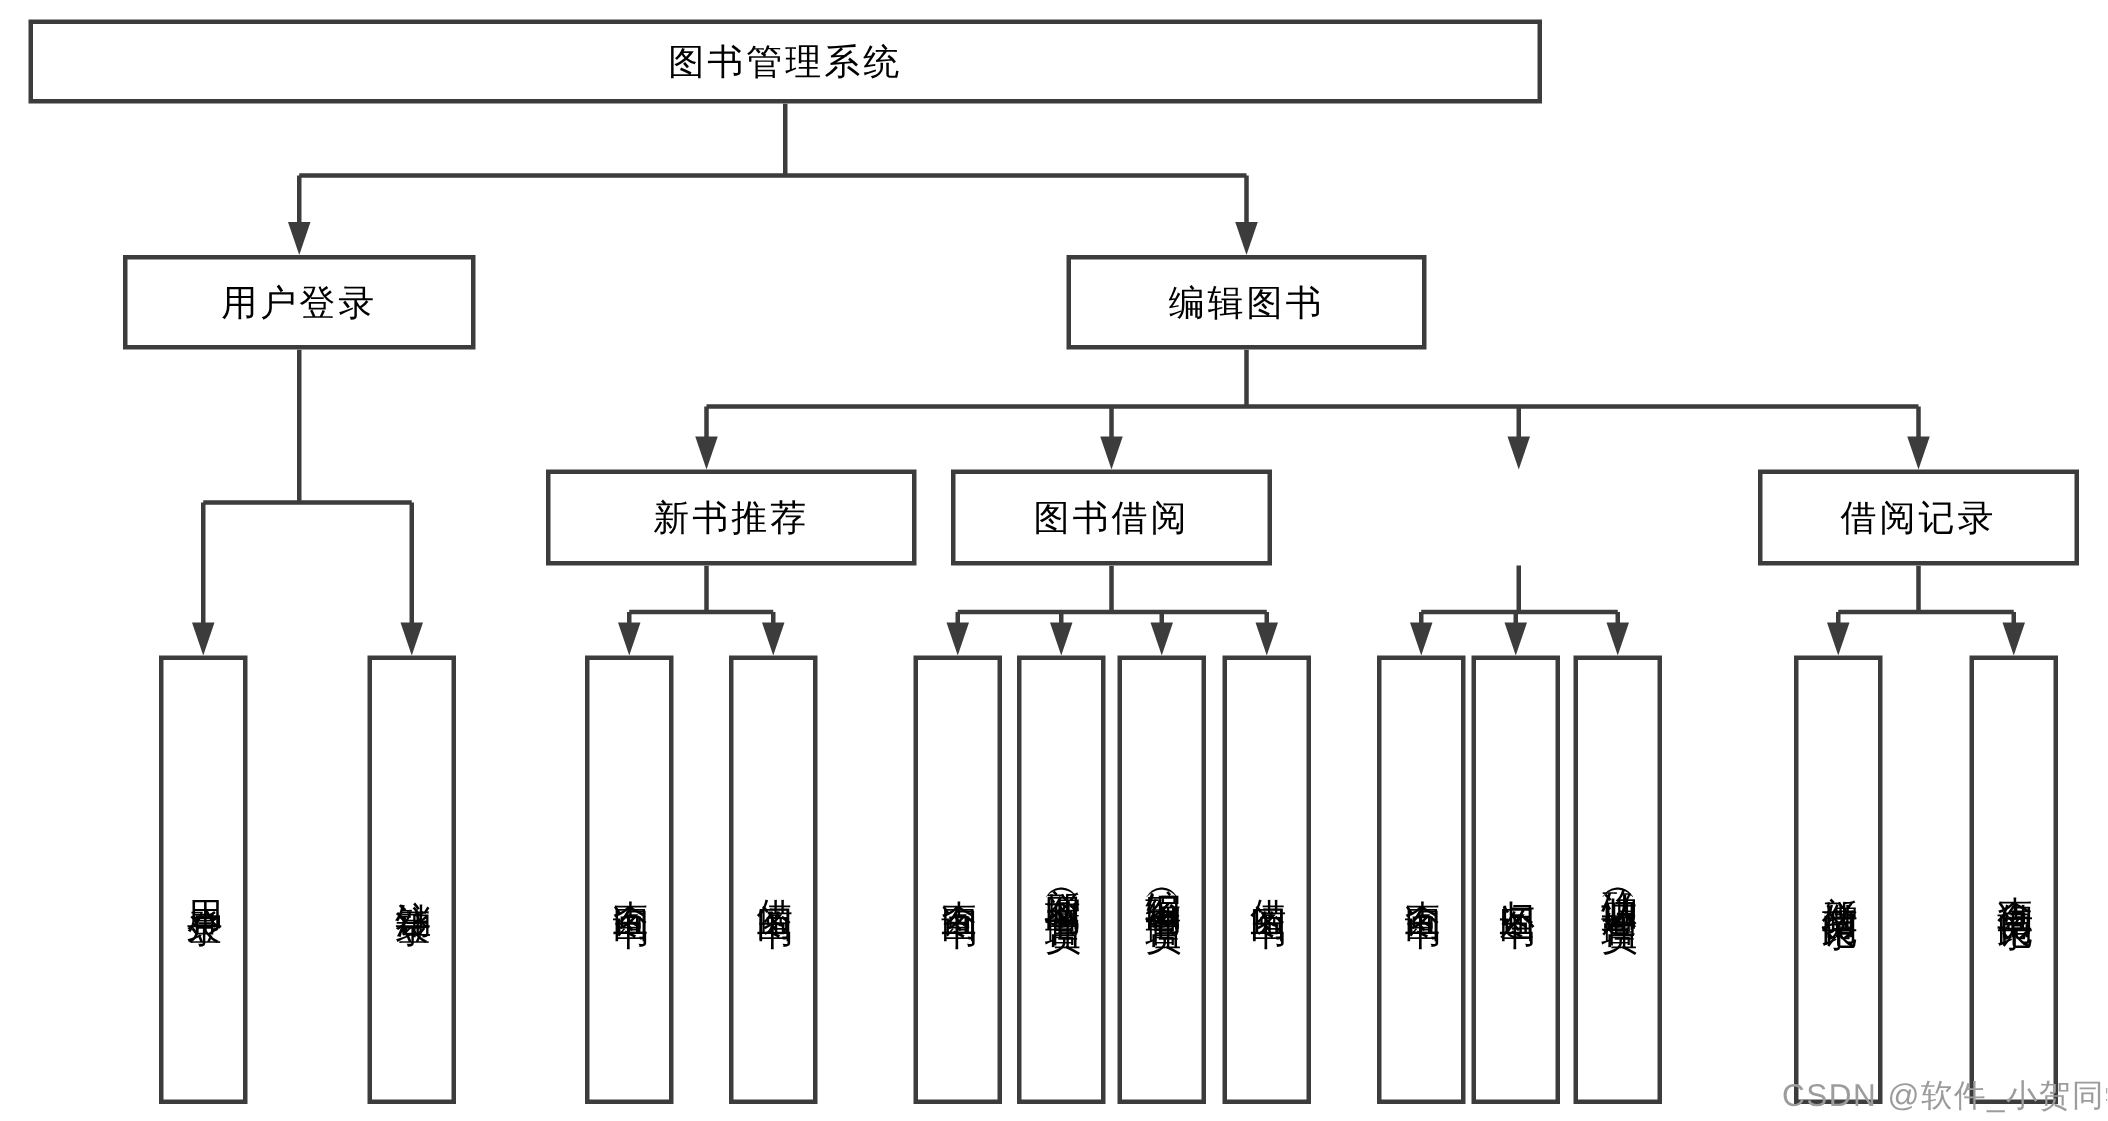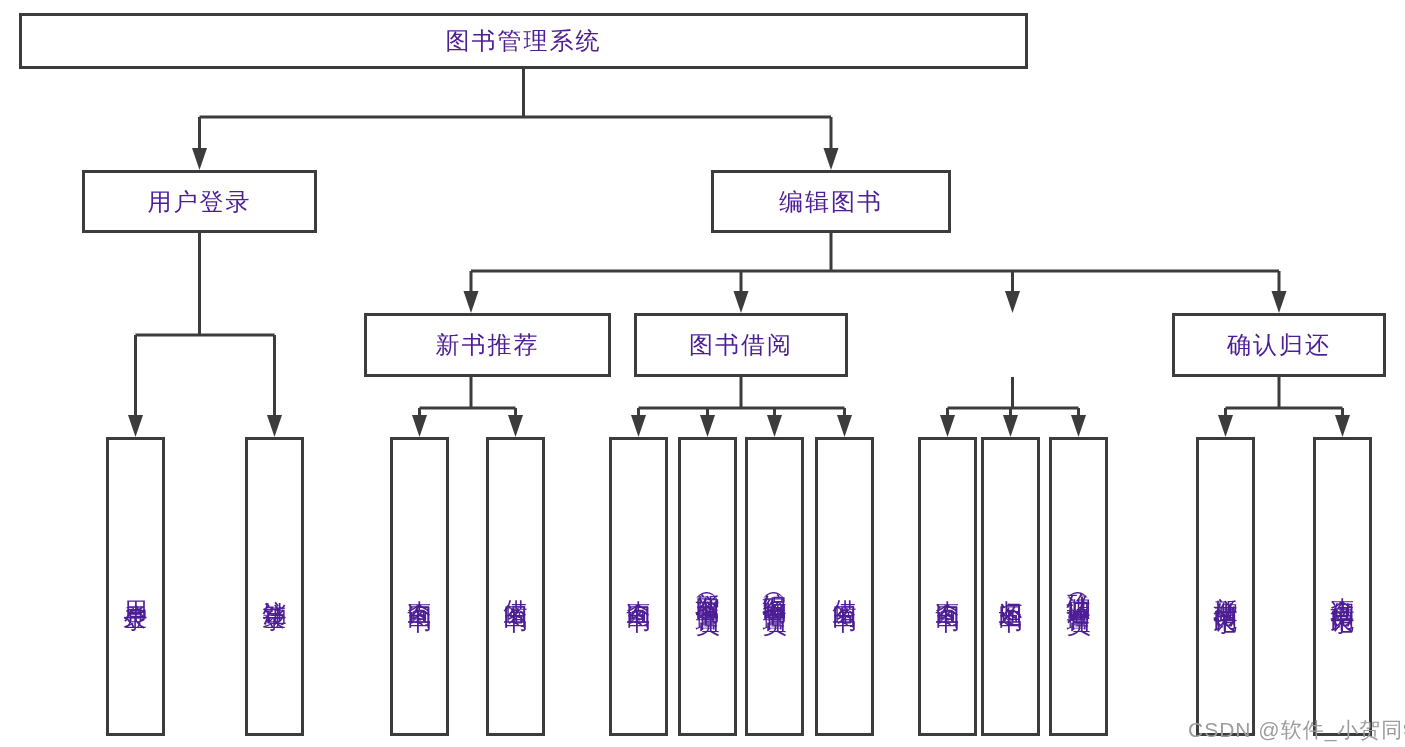--- a/index.html
+++ b/index.html
@@ -30,21 +30,21 @@
   }
   .connector-layer polygon {
     fill: #3c3c3c;
     stroke: none;
   }
   .node {
     position: absolute;
     box-sizing: border-box;
     background: #ffffff;
     border: 3px solid #3c3c3c;
-    color: #4c1d95;
+    color: #000000;
     display: flex;
     align-items: center;
     justify-content: center;
     font-size: 24px;
     letter-spacing: 2px;
     text-align: center;
     white-space: nowrap;
     font-family: Liberation Serif, serif;
   }
   .node.leaf {
@@ -120,21 +120,21 @@
     </g>
   </svg>
 
   <div class="node" style="left:19px; top:13px; width:1009px; height:56px;">图书管理系统</div>
 
   <div class="node" style="left:82px; top:170px; width:235px; height:63px;">用户登录</div>
   <div class="node" style="left:711px; top:170px; width:240px; height:63px;">编辑图书</div>
 
   <div class="node" style="left:364px; top:313px; width:247px; height:64px;">新书推荐</div>
   <div class="node" style="left:634px; top:313px; width:214px; height:64px;">图书借阅</div>
-  <div class="node" style="left:1172px; top:313px; width:214px; height:64px;">确认归还</div>
+  <div class="node" style="left:1172px; top:313px; width:214px; height:64px;">借阅记录</div>
 
   <div class="node leaf" style="left:106px; top:437px; width:59px; height:299px;">用户登录</div>
   <div class="node leaf" style="left:245px; top:437px; width:59px; height:299px;">注销登录</div>
 
   <div class="node leaf" style="left:390px; top:437px; width:59px; height:299px;">查询图书</div>
   <div class="node leaf" style="left:486px; top:437px; width:59px; height:299px;">借阅图书</div>
 
   <div class="node leaf" style="left:609px; top:437px; width:59px; height:299px;">查询图书</div>
   <div class="node leaf" style="left:678px; top:437px; width:59px; height:299px;">新增图书（管理员）</div>
   <div class="node leaf" style="left:745px; top:437px; width:59px; height:299px;">编辑图书（管理员）</div>

